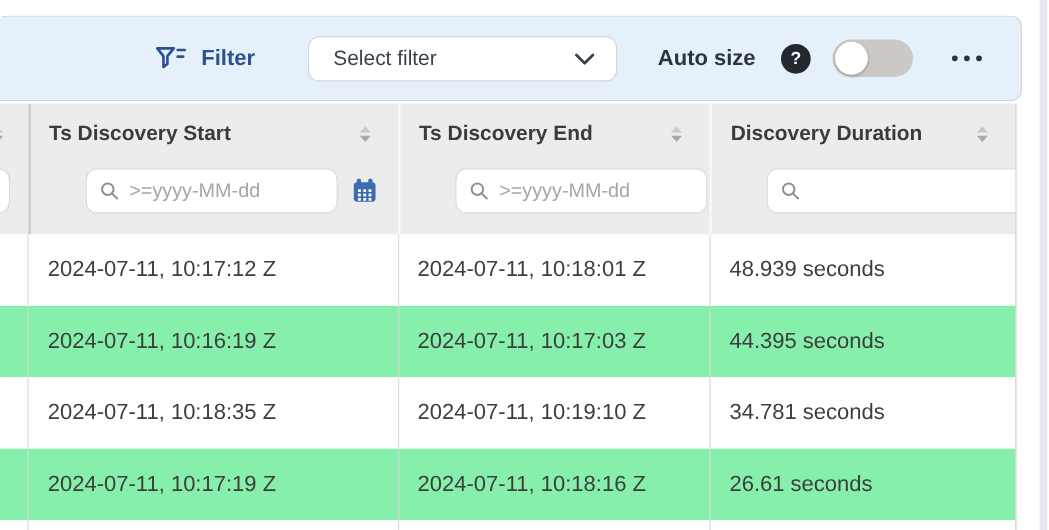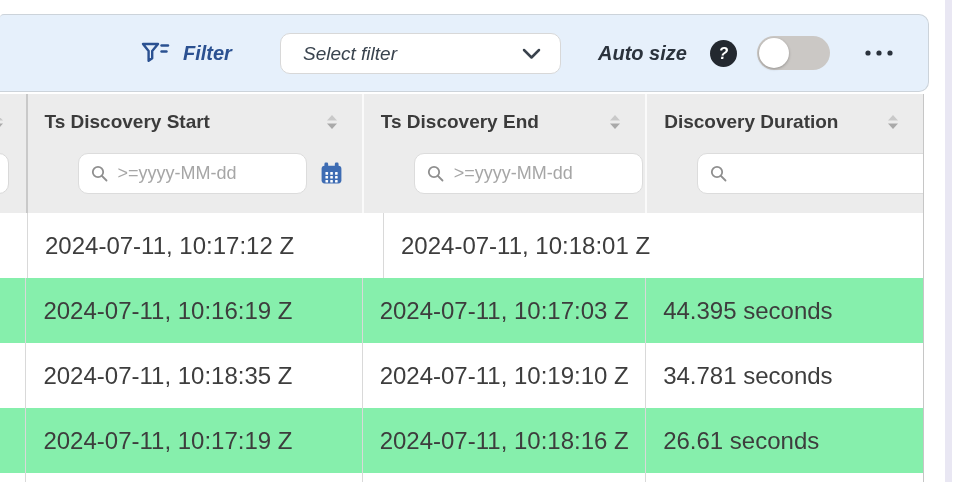--- a/index.html
+++ b/index.html
@@ -5,21 +5,21 @@
   html,body{margin:0;padding:0;overflow:hidden;}
   body{
     position:relative;width:954px;height:482px;background:#ffffff;
     font-family:"Liberation Sans", sans-serif;
     -webkit-font-smoothing:antialiased;
   }
   
   .toolbar{
     position:absolute;left:0;top:14px;width:929px;height:78px;
     background:#e6f0fb;border:1px solid #ccd3da;border-left:none;
-    border-radius:4px 10px 10px 0;box-sizing:border-box;font-style:italic;
+    border-radius:4px 10px 10px 0;box-sizing:border-box;
   }
   .tb-item{position:absolute;display:flex;align-items:center;}
   .filter-btn{left:140px;top:0;height:76px;gap:13px;cursor:pointer;}
   .filter-btn .lbl{font-size:20px;font-weight:700;color:#2b5191;}
   .select-box{
     left:280px;top:18px;width:281px;height:41px;box-sizing:border-box;
     background:#fff;border:1px solid #d8d8d8;border-radius:10px;
     display:flex;align-items:center;justify-content:space-between;
     padding:0 19px 0 22px;cursor:pointer;
   }
@@ -68,21 +68,21 @@
   
   .partial-input{position:absolute;left:-28px;top:59px;width:37px;height:41px;
     box-sizing:border-box;background:#fff;border:1px solid #d9d9d9;border-radius:10px;}
   .partial-sort{position:absolute;left:-8px;top:20px;}
   
   .tr{display:flex;background:#fff;}
   .tr.alt{background:#86efac;}
   .tr{height:65px;}
   .tr.partial{height:9px;}
   .td{box-sizing:border-box;display:flex;align-items:center;
-    padding-left:17px;font-size:24px;color:#3d3d3d;white-space:nowrap;overflow:hidden;}
+    padding-left:17px;font-size:20px;color:#3d3d3d;white-space:nowrap;overflow:hidden;}
   .td.c0{padding:0;}
   .td.c1,.td.c2,.td.c3{border-left:1px solid #d9d9d9;}
   
   .scroll-strip{position:absolute;right:2px;top:0;width:7px;height:482px;background:#e9e7f3;}
 </style>
 </head>
 <body>
 
 <div class="toolbar">
 
@@ -214,20 +214,21 @@
 
     </div>
   </div>
     </div>
   <div class="tbody">
 
   <div class="tr">
         <div class="td c0"></div>
         <div class="td c1">2024-07-11, 10:17:12 Z</div>
         <div class="td c2">2024-07-11, 10:18:01 Z</div>
+        <div class="td c3">48.939 seconds</div>
       </div>
       <div class="tr alt">
         <div class="td c0"></div>
         <div class="td c1">2024-07-11, 10:16:19 Z</div>
         <div class="td c2">2024-07-11, 10:17:03 Z</div>
         <div class="td c3">44.395 seconds</div>
       </div>
       <div class="tr">
         <div class="td c0"></div>
         <div class="td c1">2024-07-11, 10:18:35 Z</div>

